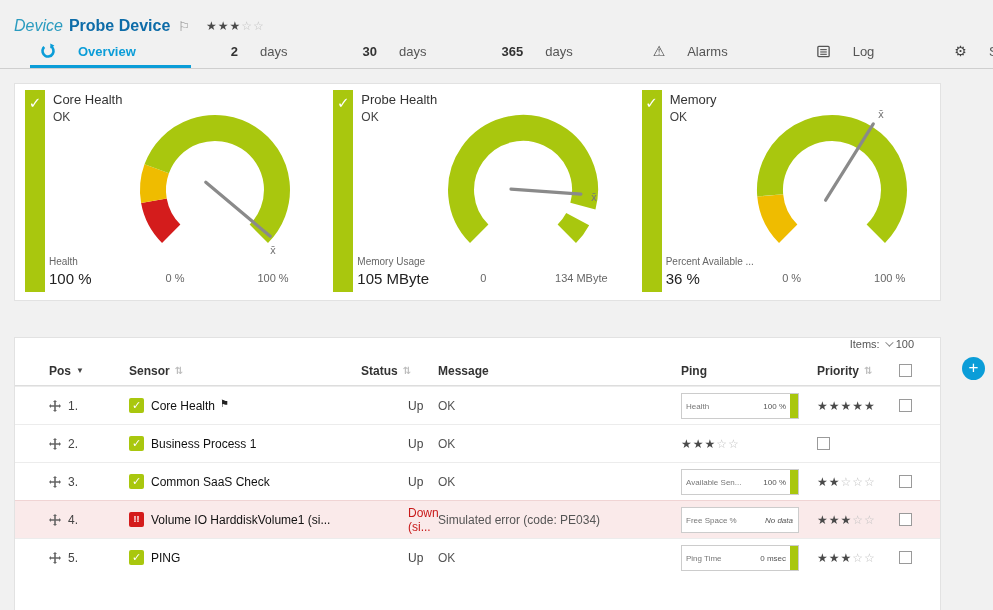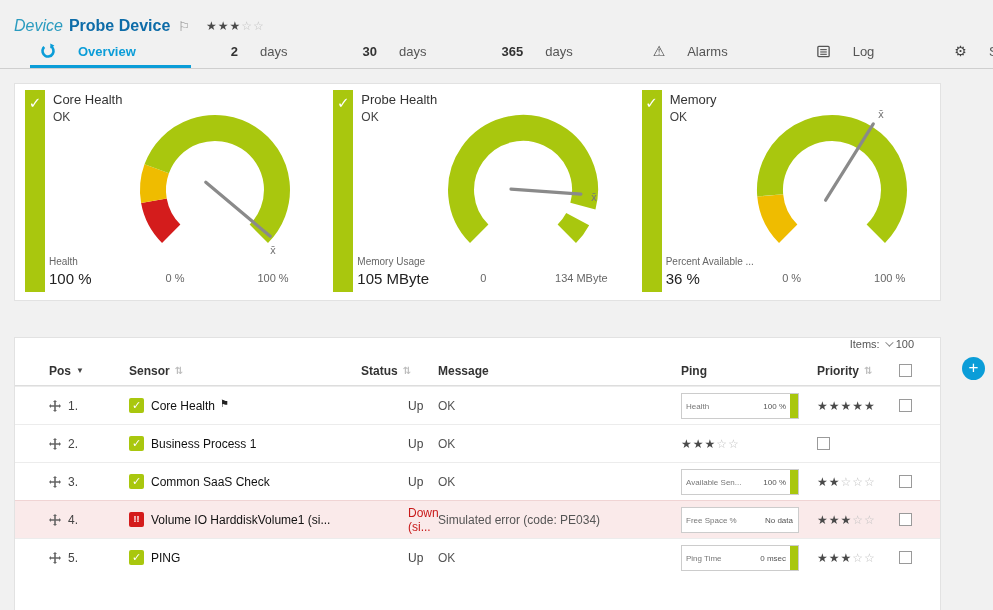--- a/index.html
+++ b/index.html
@@ -65,21 +65,21 @@
            font-size:11px; font-weight:bold; text-align:center; line-height:15px; flex:0 0 auto; }
   .errbox { width:15px; height:15px; background:#d41c1c; border-radius:2px; color:#fff;
             font-size:9px; font-weight:bold; text-align:center; line-height:15px; letter-spacing:0; flex:0 0 auto; }
   .sensor-flag { font-size:10px; color:#222; margin-left:-2px; align-self:flex-start; }
   .td-status { color:#444;margin-left:47px; }
   .td-status.down { color:#c81919; }
   .td-msg { color:#555; }
   .mini { position:relative; width:118px; height:26px; border:1px solid #ccc; background:#fff; }
   .mini .glabel { position:absolute; left:4px; top:8px; font-size:8px; color:#777; }
   .mini .gval { position:absolute; right:12px; top:8px; font-size:8px; color:#555; }
-  .mini .gval.nobar { right:5px; }
+  .mini .gval.nobar { right:5px;font-style:italic; }
   .gbar { position:absolute; right:0; top:0; bottom:0; width:8px; }
   .gbar.green { background:#a9c70e; }
   .gbar.striped { background:repeating-linear-gradient(45deg,#b9c49a 0 2px,#eef0e4 2px 4px); }
   .td-prio { font-size:12px; letter-spacing:1px; }
   .checkbox { width:13px; height:13px; border:1px solid #9a9a9a; background:#fff; cursor:pointer; }
   
   .fab { position:absolute; left:962px; top:357px; width:23px; height:23px; border-radius:50%;
          background:#0b9dd8; color:#fff; font-size:17px; line-height:22px; text-align:center; cursor:pointer; }
   svg text { font-family:"DejaVu Sans",sans-serif; }
 </style>

